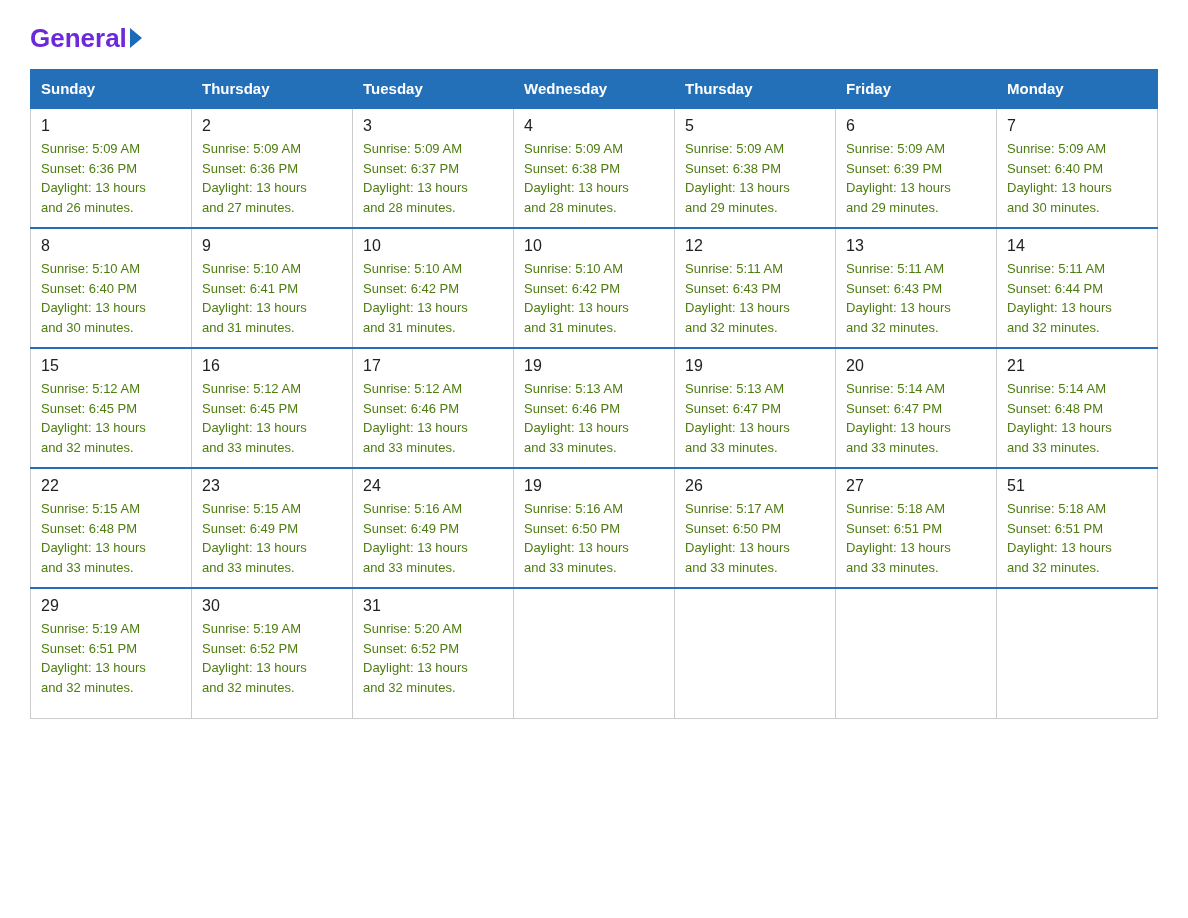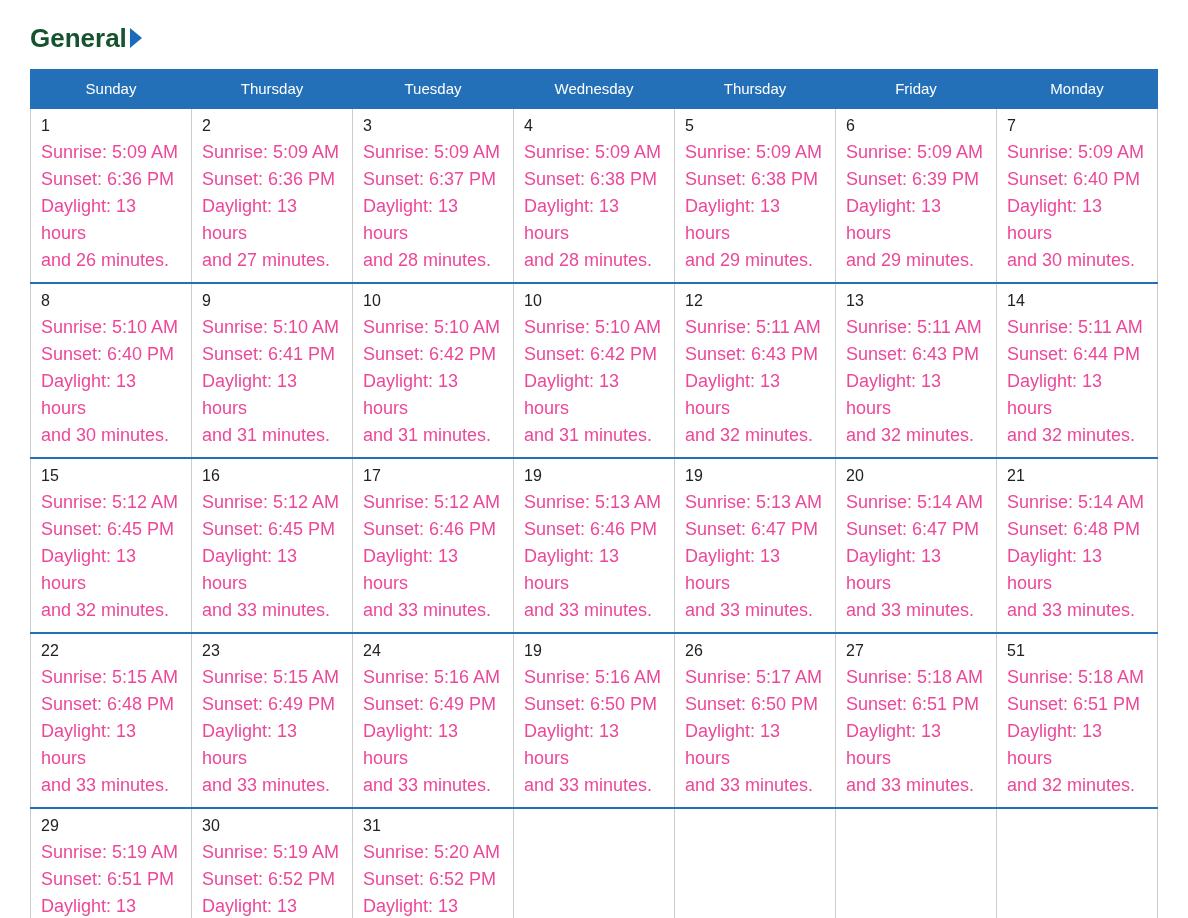--- a/index.html
+++ b/index.html
@@ -18,21 +18,21 @@
     }
     .logo {
       display: flex;
       flex-direction: column;
       align-items: flex-start;
       padding-top: 5px;
     }
     .logo-text-general {
       font-size: 26px;
       font-weight: bold;
-      color: #14532d;
+      color: #6d28d9;
       line-height: 1;
       display: flex;
       align-items: center;
     }
     .logo-text-general .logo-arrow {
       display: inline-block;
       width: 0;
       height: 0;
       border-left: 12px solid #1a6bba;
       border-top: 10px solid transparent;
@@ -61,23 +61,23 @@
     }
     table {
       width: 100%;
       border-collapse: collapse;
       table-layout: fixed;
     }
     thead tr th {
       background-color: #2470b8;
       color: #fff;
       font-size: 15px;
-      font-weight: normal;
+      font-weight: bold;
       padding: 10px 10px;
-      text-align: center;
+      text-align: left;
       border: 1px solid #2470b8;
     }
     tbody tr td {
       border: 1px solid #ccc;
       border-top: 2px solid #2470b8;
       vertical-align: top;
       padding: 8px 10px;
       font-size: 13px;
       color: #333;
       min-height: 110px;
@@ -87,23 +87,23 @@
       border-left: 1px solid #ccc;
     }
     .day-number {
       font-size: 16px;
       font-weight: normal;
       color: #222;
       display: block;
       margin-bottom: 4px;
     }
     .day-info {
-      font-size: 18px;
+      font-size: 13px;
       line-height: 1.5;
-      color: #ec4899;
+      color: #4d7c0f;
     }
     .empty-cell {
       background: #fff;
     }
     tbody tr:last-child td {
       height: 130px;
       margin-top: 20px;
     }
   </style>
 </head>

